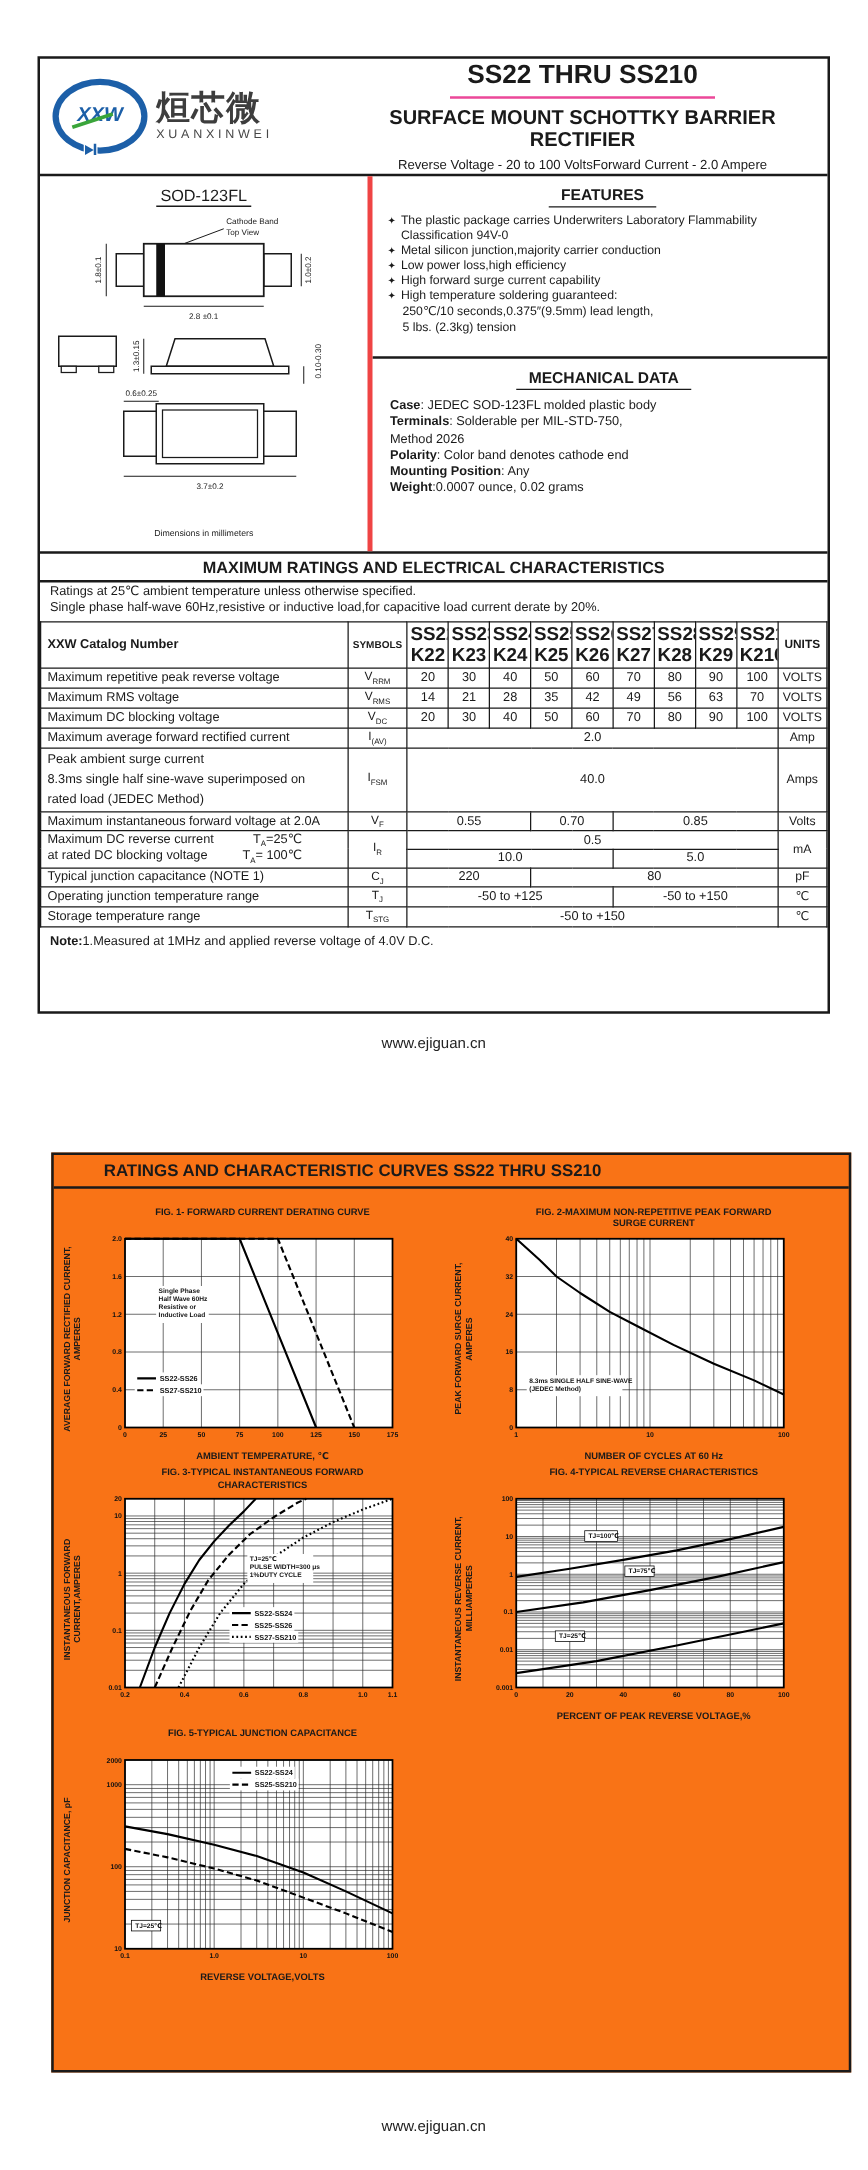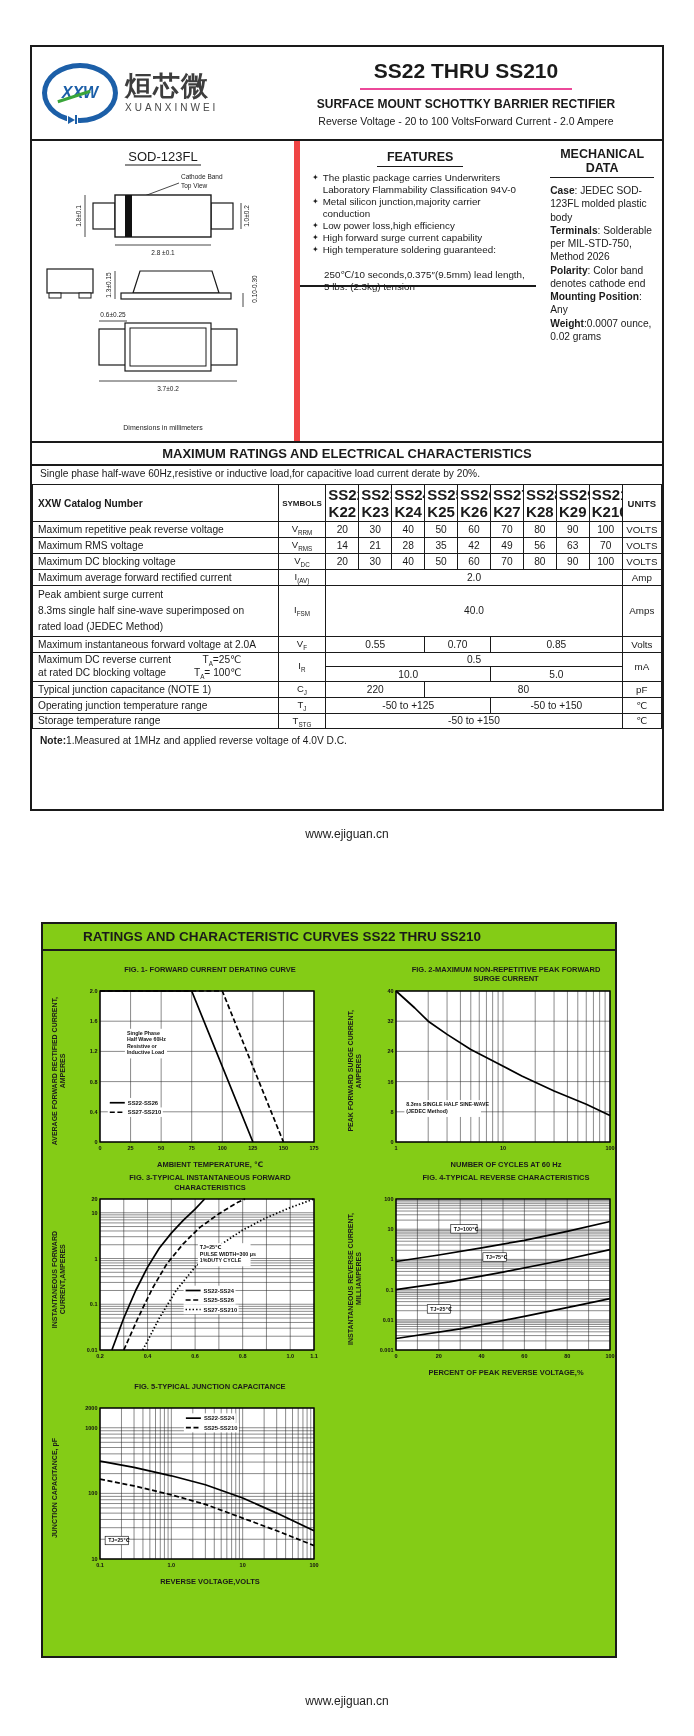--- a/index.html
+++ b/index.html
@@ -14,34 +14,34 @@
   .logo-xxw{font-size:16px;font-weight:bold;font-style:italic;color:#1c5fa8;letter-spacing:0;}
   .logo-green{position:absolute;left:10px;top:27px;width:34px;height:3px;background:#3aa53a;transform:rotate(-18deg);}
   .logo-diode{position:absolute;left:20px;bottom:-6px;display:flex;align-items:center;background:#fff;padding:0 1px;}
   .logo-diode .tri{width:0;height:0;border-top:4px solid transparent;border-bottom:4px solid transparent;border-left:7px solid #1c5fa8;}
   .logo-diode .bar{width:2px;height:9px;background:#1c5fa8;}
   .logo-text{display:flex;flex-direction:column;line-height:1;}
   .logo-cn{font-size:27px;color:#3d3d3d;font-weight:600;letter-spacing:1px;}
   .logo-en{font-size:10px;color:#474747;letter-spacing:3px;margin-top:3px;}
   .hdr-right{flex:1;text-align:center;}
   .doc-title{display:inline-block;font-size:21px;font-weight:bold;border-bottom:2px solid #ec4899;padding:0 14px 5px 14px;}
-  .doc-sub{font-size:12px;font-weight:bold;margin-top:7px;}
+  .doc-sub{font-size:16px;font-weight:bold;margin-top:7px;}
   .doc-line{font-size:10.5px;margin-top:4px;display:flex;justify-content:center;gap:0;}
 
   .p1-cols{display:flex;border-bottom:2px solid #1a1a1a;height:300px;}
-  .col-left{width:262px;flex:none;border-right:6px solid #ef4444;position:relative;}
+  .col-left{width:262px;flex:none;border-right:4px solid #ef4444;position:relative;}
   .pkg-caption{position:absolute;left:0;right:0;bottom:10px;text-align:center;font-size:7px;color:#222;}
-  .col-right{flex:1;display:flex;flex-direction:row;}
+  .col-right{flex:1;display:flex;flex-direction:column;}
   .sec-title{text-align:center;margin-top:6px;}
   .sec-title span{display:inline-block;font-size:12.5px;font-weight:bold;border-bottom:1.5px solid #1a1a1a;padding:0 10px 2px 10px;}
   .features{height:146px;border-bottom:2px solid #1a1a1a;box-sizing:border-box;padding:0 8px 0 12px;}
   .feat-list{margin:5px 0 0 0;font-size:9.8px;line-height:1.22;}
   .feat-item{display:flex;gap:4px;}
   .feat-bullet{flex:none;font-size:8px;line-height:1.5;}
-  .feat-extra{white-space:pre-line;margin-left:12px;margin-top:13px;font-size:9.8px;line-height:1.3;}
+  .feat-extra{white-space:pre-line;margin-left:12px;margin-top:1px;font-size:9.8px;line-height:1.3;}
   .mech{flex:1;padding:0 8px 0 14px;}
   .mech-lines{margin-top:6px;font-size:10.2px;line-height:1.3;}
   .mech-lines b{font-weight:bold;}
 
   .banner{height:21px;line-height:21px;border-bottom:2px solid #1a1a1a;text-align:center;font-size:13px;font-weight:bold;}
   .rat-notes{padding:2px 8px 3px 8px;font-size:10.2px;line-height:1.25;}
 
   #ratings-table{width:100%;border-collapse:collapse;table-layout:fixed;}
   #ratings-table td,#ratings-table th{border:1.5px solid #1a1a1a;padding:1px 2px;text-align:center;font-weight:normal;font-size:10.2px;overflow:hidden;}
   #ratings-table .lbl{text-align:left;padding-left:5px;}
@@ -52,21 +52,21 @@
   #ratings-table sub{font-size:6.3px;}
   #ratings-table .unit{font-size:9.8px;}
   #ratings-table .split{display:flex;justify-content:space-between;padding-right:34px;gap:12px;}
   #ratings-table .tall div{padding:2.5px 0;}
   .footnote{margin:6px 8px;font-size:10.2px;}
 
   .site-link{position:absolute;left:0;right:0;text-align:center;font-size:12px;color:#222;}
   .fl1{top:827px;} .fl2{top:1694px;}
 
   
-  .page2{position:absolute;left:41px;top:922px;width:576px;height:736px;border:2px solid #1a1a1a;background:#84cc16;box-sizing:border-box;}
+  .page2{position:absolute;left:41px;top:922px;width:640px;height:736px;border:2px solid #1a1a1a;background:#f97316;box-sizing:border-box;}
   .banner2{height:25px;line-height:25px;border-bottom:2px solid #1a1a1a;font-size:13.5px;font-weight:bold;padding-left:40px;}
   #charts{display:grid;grid-template-columns:1fr 1fr;row-gap:4px;padding:14px 2px 0 8px;}
   .chart{width:296px;}
   .chart-title{font-size:7.5px;font-weight:bold;text-align:center;white-space:pre-line;line-height:1.25;height:20px;margin-left:22px;}
   .chart-body{display:flex;align-items:center;}
   .ylab{writing-mode:vertical-rl;transform:rotate(180deg);font-size:7px;font-weight:bold;text-align:center;white-space:pre-line;width:22px;line-height:1.2;flex:none;}
   svg.plot{width:250px;height:172px;flex:none;}
   .xlab{font-size:7.5px;font-weight:bold;text-align:center;white-space:pre-line;margin-left:22px;margin-top:3px;line-height:1.25;}
 
   
@@ -187,20 +187,21 @@
               <div><b>Polarity</b>: Color band denotes cathode end</div>
               <div><b>Mounting Position</b>: Any</div>
               <div><b>Weight</b>:0.0007 ounce, 0.02 grams</div>
             </div>
         </div>
       </div>
     </div>
 
     <div class="banner">MAXIMUM RATINGS AND ELECTRICAL CHARACTERISTICS</div>
     <div class="rat-notes">
+      <div>Ratings at 25℃ ambient temperature unless otherwise specified.</div>
       <div>Single phase half-wave 60Hz,resistive or inductive load,for capacitive load current derate by 20%.</div>
     </div>
 
     <table id="ratings-table">
         <colgroup>
           <col style="width: 37.5%;">
           <col style="width: 7.3%;">
           <col style="width: 5.03%;">
           <col style="width: 5.03%;">
           <col style="width: 5.03%;">

